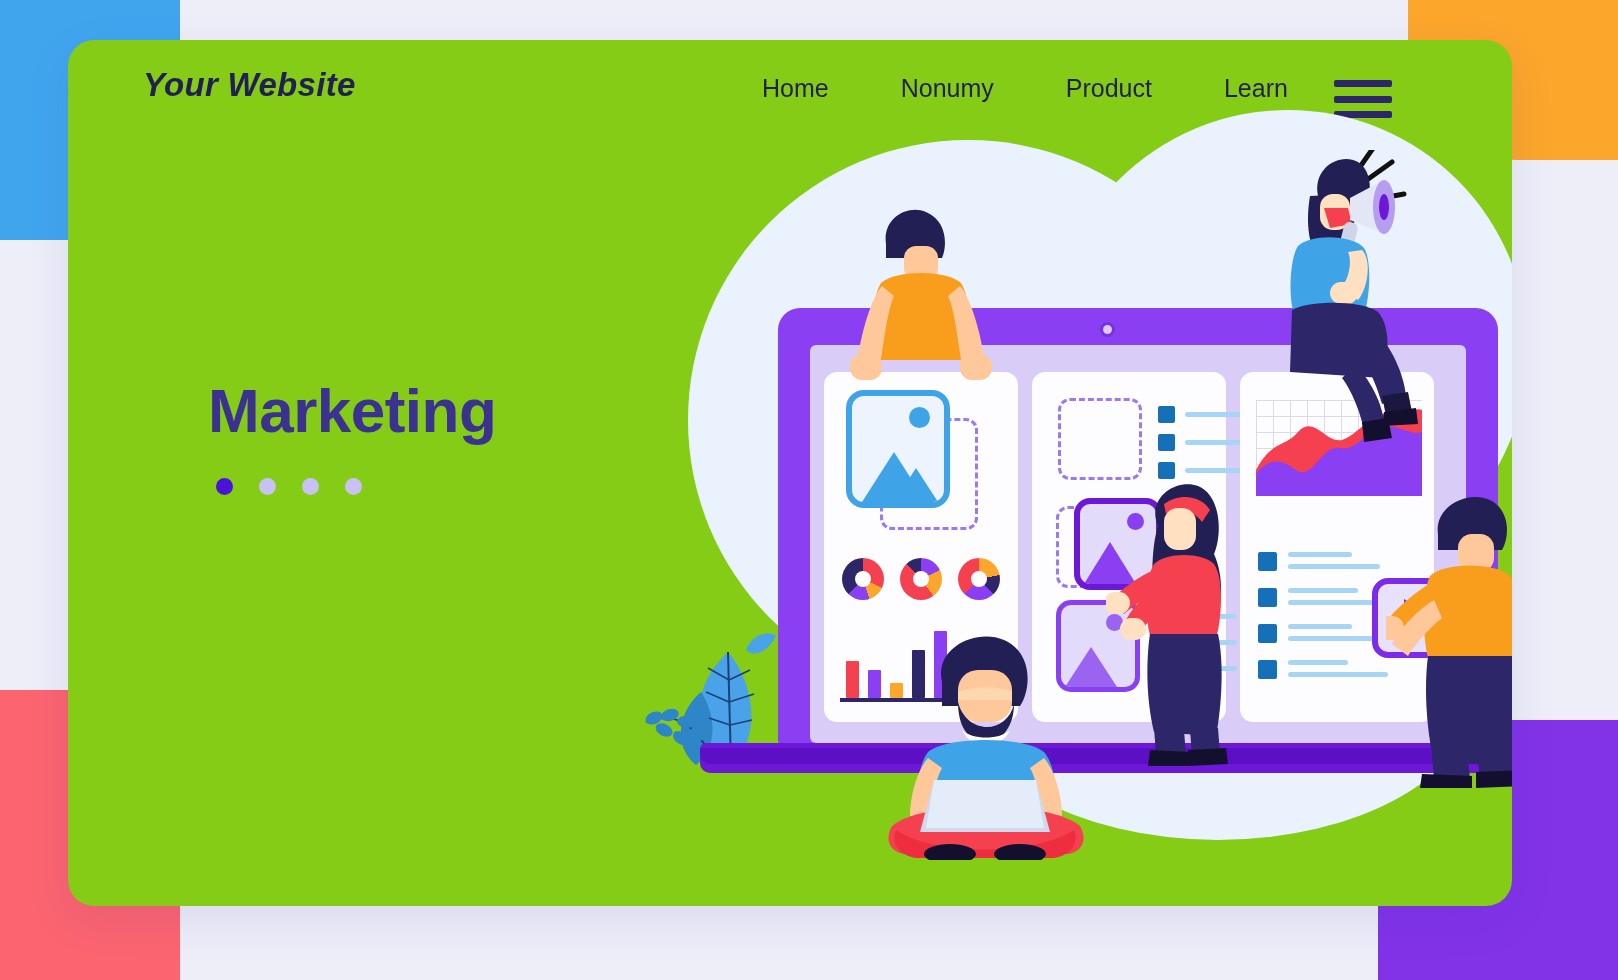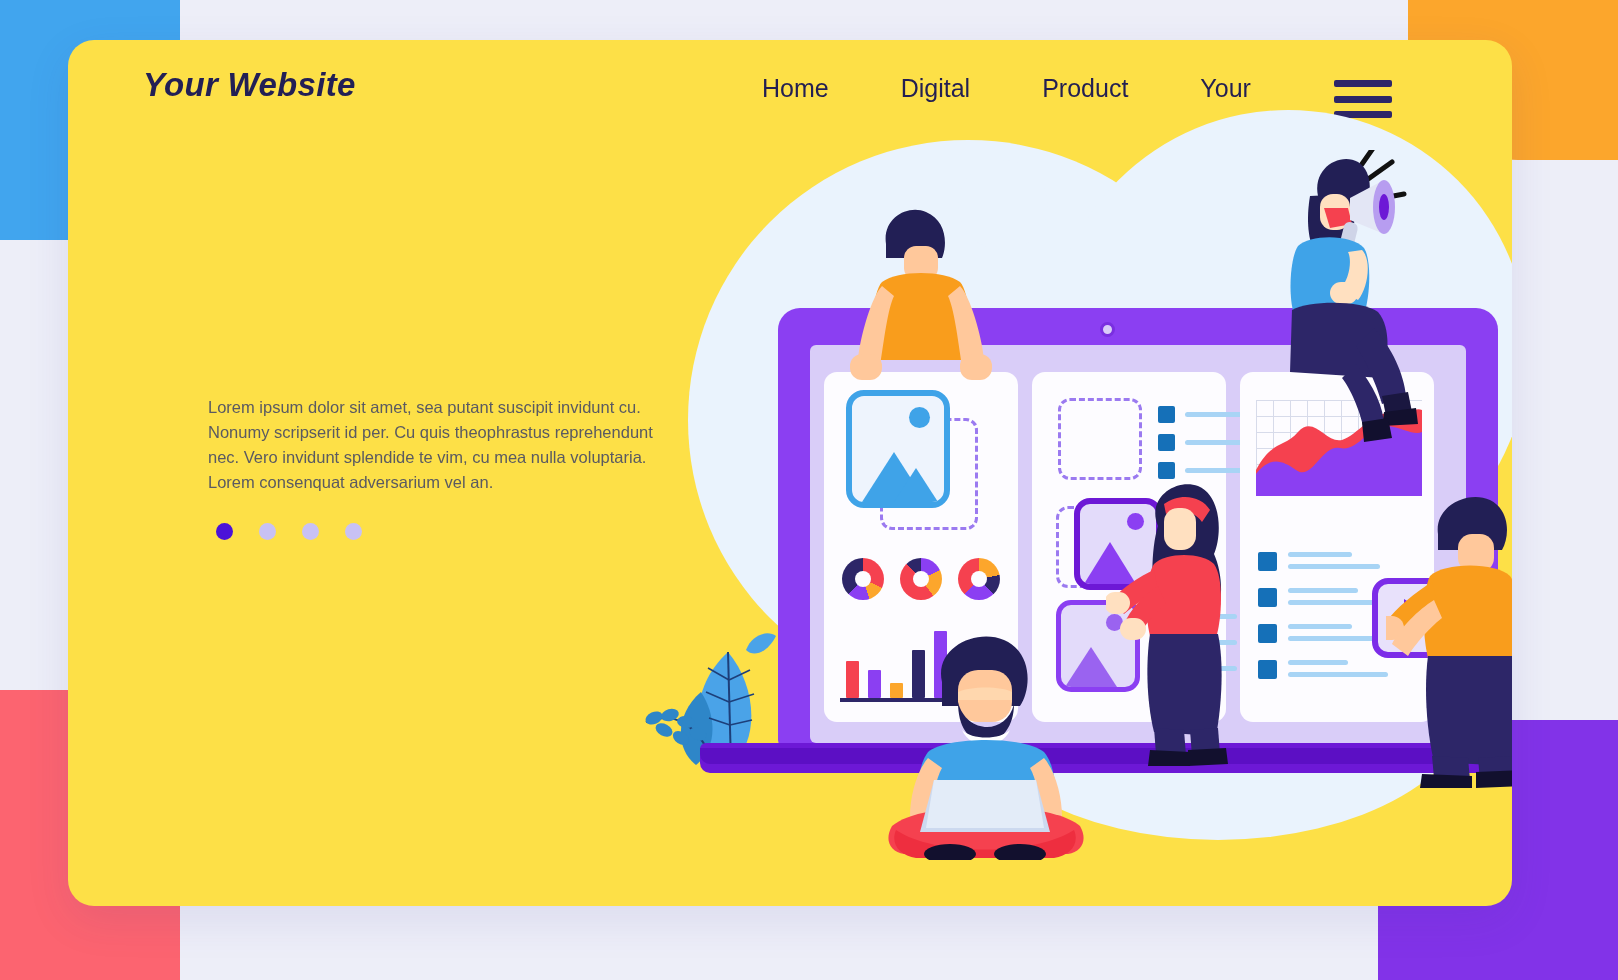--- a/index.html
+++ b/index.html
@@ -24,21 +24,21 @@
     background:#fc6470; border-radius:0 90px 0 0;
   }
   #blob-purple {
     right:-120px; bottom:-140px; width:360px; height:400px;
     background:#8233e8; border-radius:110px 0 0 0;
   }
   
   #card {
     position:absolute; left:68px; top:40px;
     width:1444px; height:866px;
-    background:#fde047; border-radius:26px;
+    background:#84cc16; border-radius:26px;
     box-shadow:0 14px 44px rgba(60,49,144,0.10);
     overflow:hidden;
   }
   
   #header {
     position:absolute; left:0; top:0; width:100%; height:112px;
     display:flex; align-items:center;
   }
   #logo {
     position:absolute; left:75px; top:26px;
@@ -185,36 +185,36 @@
 <div class="bg-blob" id="blob-orange"></div>
 <div class="bg-blob" id="blob-pink"></div>
 <div class="bg-blob" id="blob-purple"></div>
 
 <div id="card">
 
   <div id="header">
     <div id="logo">Your Website</div>
     <div id="nav">
       <a class="nav-link">Home</a>
-      <a class="nav-link">Digital</a>
+      <a class="nav-link">Nonumy</a>
       <a class="nav-link">Product</a>
-      <a class="nav-link">Your</a>
+      <a class="nav-link">Learn</a>
     </div>
     <div id="hamburger">
       <span></span>
       <span></span>
       <span></span>
     </div>
   </div>
 
   <div id="hero">
     <h1 id="hero-title">
       <br>
+      <span>Marketing</span>
     </h1>
-    <p id="hero-body">Lorem ipsum dolor sit amet, sea putant suscipit invidunt cu. Nonumy scripserit id per. Cu quis theophrastus reprehendunt nec. Vero invidunt splendide te vim, cu mea nulla voluptaria. Lorem consenquat adversarium vel an.</p>
     <div id="dots">
       <div class="dot active"></div>
       <div class="dot"></div>
       <div class="dot"></div>
       <div class="dot"></div>
     </div>
   </div>
 
   <div id="illustration">
 

